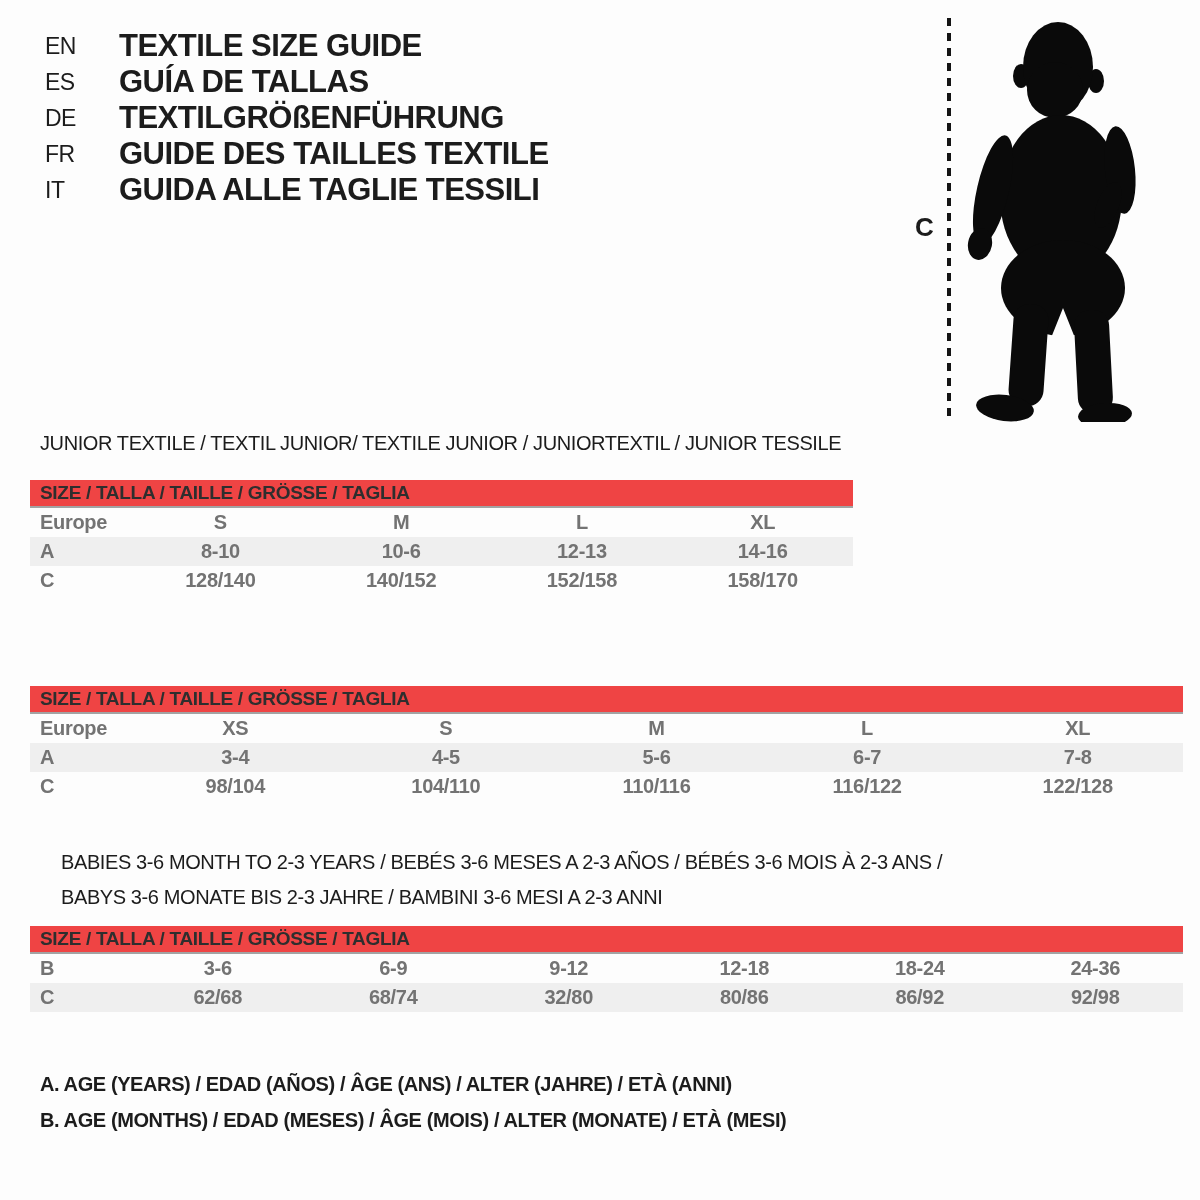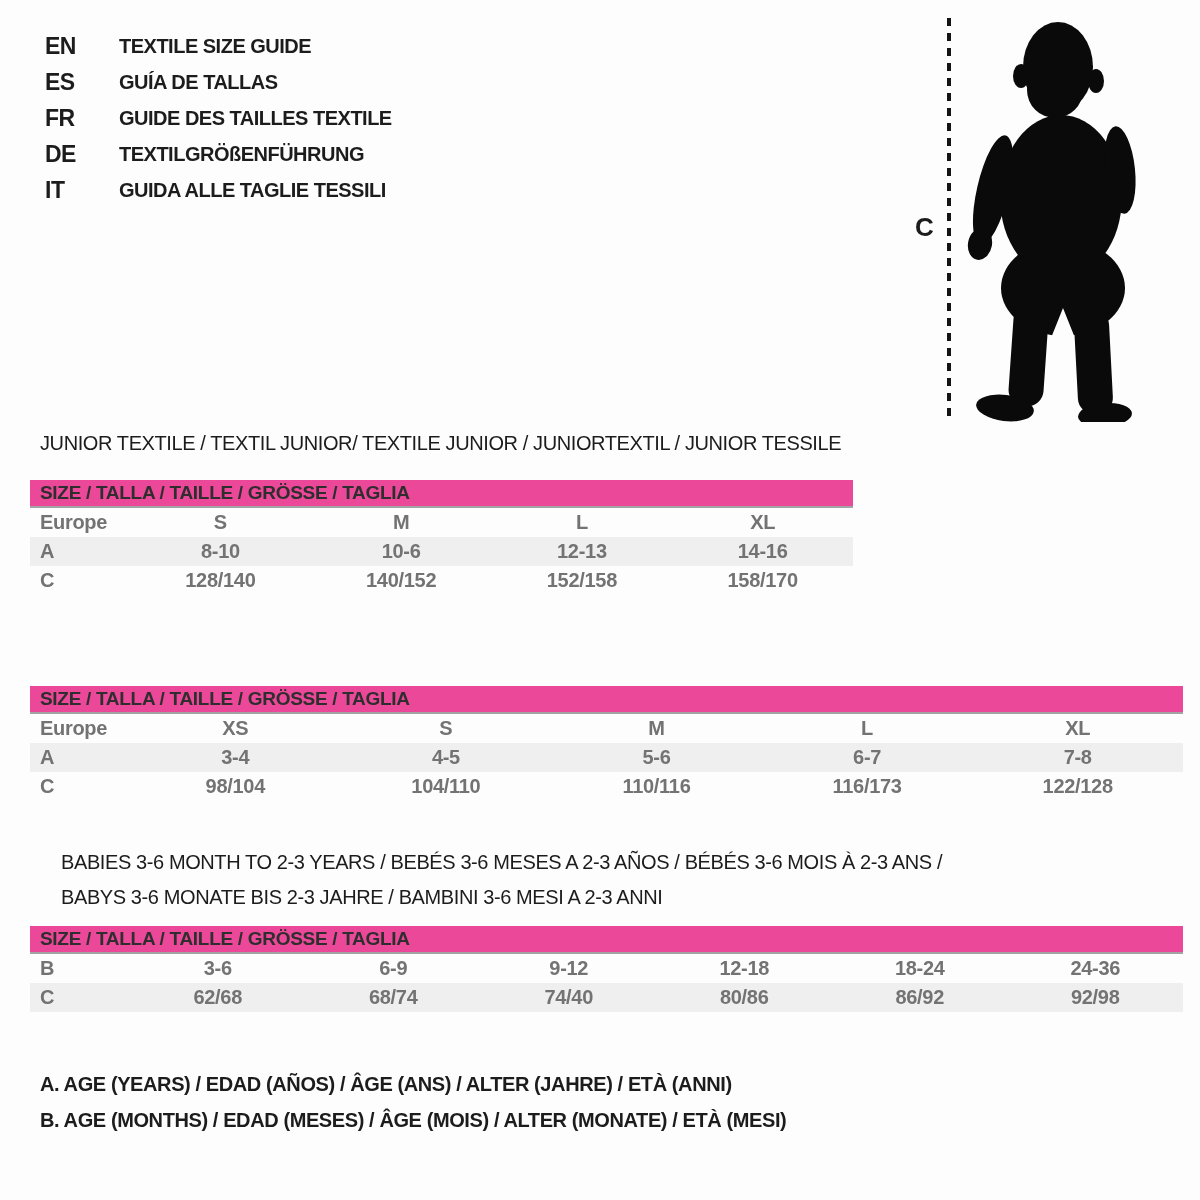--- a/index.html
+++ b/index.html
@@ -8,23 +8,23 @@
     font-family:"Liberation Sans", sans-serif;
     color:#1c1c1c;
     -webkit-font-smoothing:antialiased;
   }
   .canvas { position:relative; width:1200px; height:1200px; overflow:hidden; }
 
   
   .langs { position:absolute; left:45px; top:28px; }
   .lang-row { display:flex; height:36px; align-items:center; }
   .lang-code {
-    width:74px; font-size:23px; font-weight:700; letter-spacing:-0.5px;
-  }
-  .lang-label { font-size:20px; font-weight:700; letter-spacing:-0.5px; }
+    width:74px; font-size:23px; font-weight:400; letter-spacing:-0.5px;
+  }
+  .lang-label { font-size:31px; font-weight:700; letter-spacing:-0.5px; }
 
   
   .measure-label {
     position:absolute; left:915px; top:212px;
     font-size:26px; font-weight:700;
   }
   .measure-line {
     position:absolute; left:947px; top:18px;
     width:4px; height:398px;
     background:repeating-linear-gradient(to bottom, #141414 0 8px, transparent 8px 15px);
@@ -34,21 +34,21 @@
   
   .section-title {
     position:absolute; left:40px;
     font-size:20px; font-weight:400; letter-spacing:-0.4px;
     white-space:nowrap;
   }
   .two-line { line-height:35px; white-space:normal; width:920px;margin-left:21px; }
 
   .size-table { position:absolute; left:30px; font-size:20px; }
   .size-head {
-    background:#ec4899;
+    background:#ef4444;
     border-bottom:2px solid #a3a3a3;
     height:28px; line-height:26px;
     padding-left:10px;
     font-size:19px; font-weight:700; letter-spacing:-0.3px; color:#2e2e2e;
   }
   .trow { display:flex; height:29px; align-items:center; letter-spacing:-0.3px; }
   .trow.shaded { background:#efefef; }
   .tcell { flex:1; text-align:center; font-weight:700; color:#737373; }
   .tcell.rowlabel { flex:0 0 100px; text-align:left; padding-left:10px; }
 
@@ -71,26 +71,26 @@
   <div class="langs">
     <div class="lang-row">
       <span class="lang-code">EN</span>
       <span class="lang-label">TEXTILE SIZE GUIDE</span>
     </div>
     <div class="lang-row">
       <span class="lang-code">ES</span>
       <span class="lang-label">GUÍA DE TALLAS</span>
     </div>
     <div class="lang-row">
+      <span class="lang-code">DE</span>
+      <span class="lang-label">TEXTILGRÖßENFÜHRUNG</span>
+    </div>
+    <div class="lang-row">
       <span class="lang-code">FR</span>
       <span class="lang-label">GUIDE DES TAILLES TEXTILE</span>
-    </div>
-    <div class="lang-row">
-      <span class="lang-code">DE</span>
-      <span class="lang-label">TEXTILGRÖßENFÜHRUNG</span>
     </div>
     <div class="lang-row">
       <span class="lang-code">IT</span>
       <span class="lang-label">GUIDA ALLE TAGLIE TESSILI</span>
     </div>
   </div>
 
   <div class="measure-label">C</div>
   <div class="measure-line"></div>
   <svg class="silhouette" viewBox="0 0 190 410" xmlns="http://www.w3.org/2000/svg">
@@ -167,21 +167,21 @@
           <div class="tcell">4-5</div>
           <div class="tcell">5-6</div>
           <div class="tcell">6-7</div>
           <div class="tcell">7-8</div>
         </div>
         <div class="trow">
           <div class="tcell rowlabel">C</div>
           <div class="tcell">98/104</div>
           <div class="tcell">104/110</div>
           <div class="tcell">110/116</div>
-          <div class="tcell">116/173</div>
+          <div class="tcell">116/122</div>
           <div class="tcell">122/128</div>
         </div>
       </div>
   </div>
 
   <div class="section-title two-line" id="babies-title">
     <div>BABIES 3-6 MONTH TO 2-3 YEARS / BEBÉS 3-6 MESES A 2-3 AÑOS / BÉBÉS 3-6 MOIS À 2-3 ANS /</div>
     <div>BABYS 3-6 MONATE BIS 2-3 JAHRE / BAMBINI 3-6 MESI A 2-3 ANNI</div>
   </div>
   <div class="size-table" id="babies-table">
@@ -193,21 +193,21 @@
           <div class="tcell">6-9</div>
           <div class="tcell">9-12</div>
           <div class="tcell">12-18</div>
           <div class="tcell">18-24</div>
           <div class="tcell">24-36</div>
         </div>
         <div class="trow shaded">
           <div class="tcell rowlabel">C</div>
           <div class="tcell">62/68</div>
           <div class="tcell">68/74</div>
-          <div class="tcell">74/40</div>
+          <div class="tcell">32/80</div>
           <div class="tcell">80/86</div>
           <div class="tcell">86/92</div>
           <div class="tcell">92/98</div>
         </div>
       </div>
   </div>
 
   <div class="legend">
     <div class="legend-row">A. AGE (YEARS) / EDAD (AÑOS) / ÂGE (ANS) / ALTER (JAHRE) / ETÀ (ANNI)</div>
     <div class="legend-row">B. AGE (MONTHS) / EDAD (MESES) / ÂGE (MOIS) / ALTER (MONATE) / ETÀ (MESI)</div>

